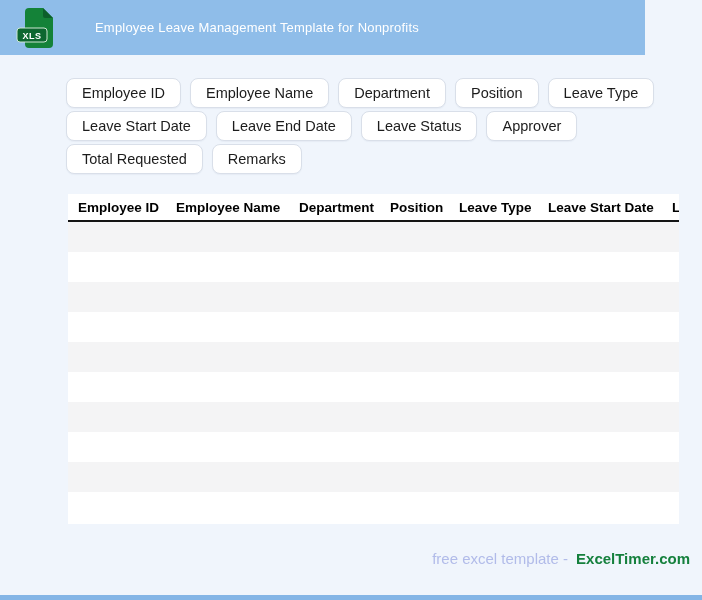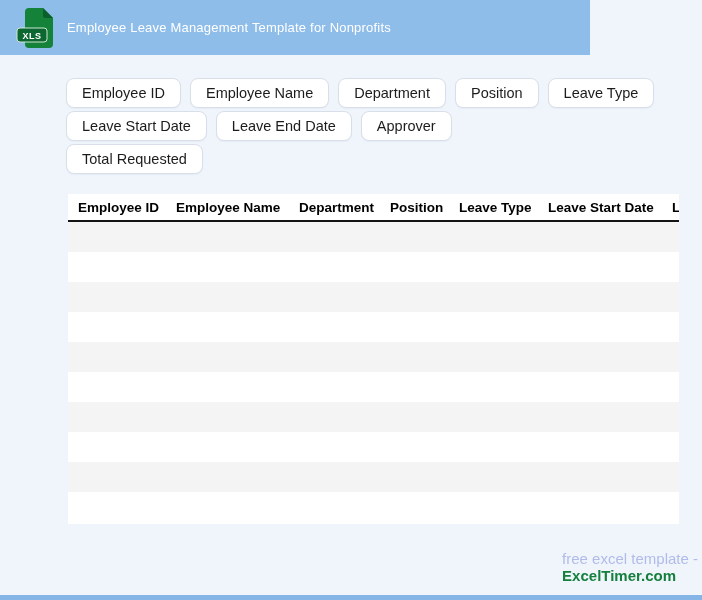--- a/index.html
+++ b/index.html
@@ -7,23 +7,23 @@
     width: 702px; height: 600px;
     background: #F0F5FC;
     font-family: "Liberation Sans", sans-serif;
     position: relative;
     overflow: hidden;
   }
 
   
   .topbar {
     position: absolute; top: 0; left: 0;
-    width: 590px; height: 55px;
+    width: 645px; height: 55px;
     background: #8FBDE9;
-    display: flex; align-items: center;
+    display: flex; align-items: center; gap: 28px;
   }
   .xls-icon { margin-left: 15px; width: 42px; height: 44px; flex: 0 0 auto; }
   .page-title {
     margin: 0 0 0 10px;
     font-size: 13px; font-weight: 500; color: #FFFFFF;
     letter-spacing: 0.2px; white-space: nowrap;
   }
 
   
   .chips {
@@ -59,21 +59,21 @@
     border-bottom: 2px solid #141414;
   }
   td { height: 30px; padding: 0; border: none; }
   tr.stripe td { background: #F4F4F5; }
   tr.plain td  { background: #FFFFFF; }
 
   
   .footer {
     position: absolute; top: 550px; right: 12px;
     font-size: 15px; color: #B1BBE9;
-    display: flex; align-items: baseline; flex-direction: column;
+    display: flex; align-items: baseline;
   }
   .brand {
     font-weight: bold; color: #15803d;
     margin-left: 8px; text-decoration: none; cursor: pointer;
   }
 
   
   .bottom-strip {
     position: absolute; bottom: 0; left: 0;
     width: 702px; height: 5px;
@@ -97,24 +97,26 @@
     <div class="chip-row">
       <span class="chip">Employee ID</span>
       <span class="chip">Employee Name</span>
       <span class="chip">Department</span>
       <span class="chip">Position</span>
       <span class="chip">Leave Type</span>
     </div>
     <div class="chip-row">
       <span class="chip">Leave Start Date</span>
       <span class="chip">Leave End Date</span>
+      <span class="chip">Leave Status</span>
       <span class="chip">Approver</span>
     </div>
     <div class="chip-row">
       <span class="chip">Total Requested</span>
+      <span class="chip">Remarks</span>
     </div>
   </div>
 
 <div class="table-wrap">
   <table>
     <colgroup>
         <col style="width: 98px;">
         <col style="width: 123px;">
         <col style="width: 91px;">
         <col style="width: 69px;">

